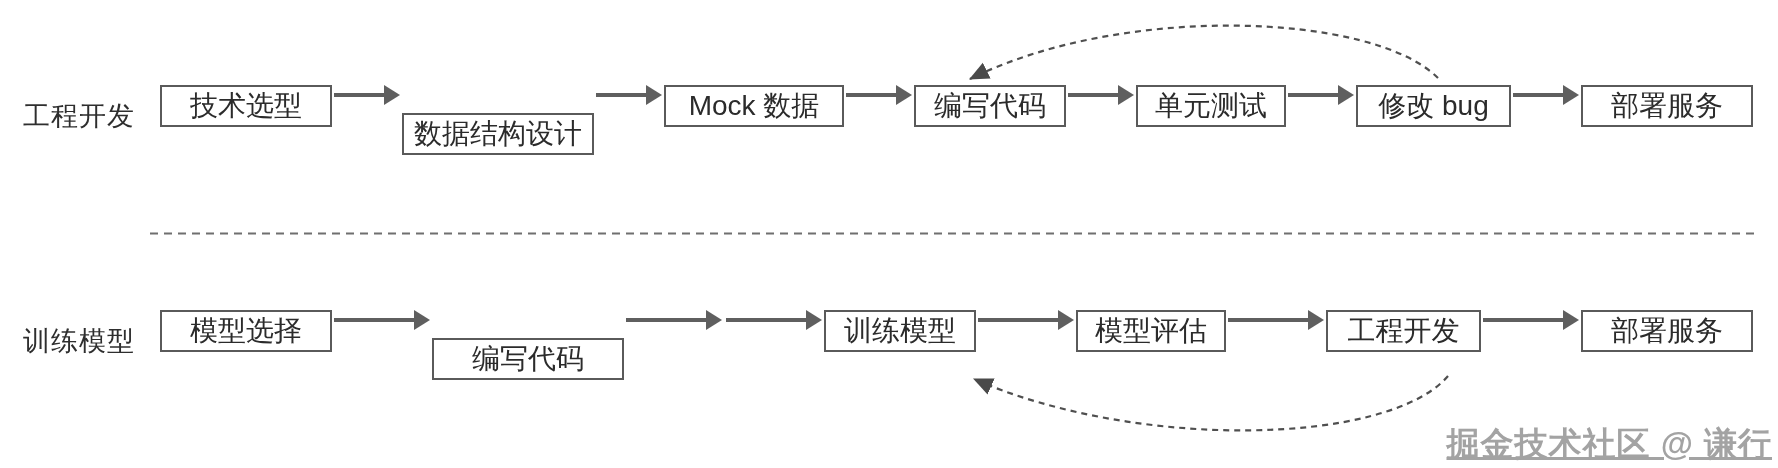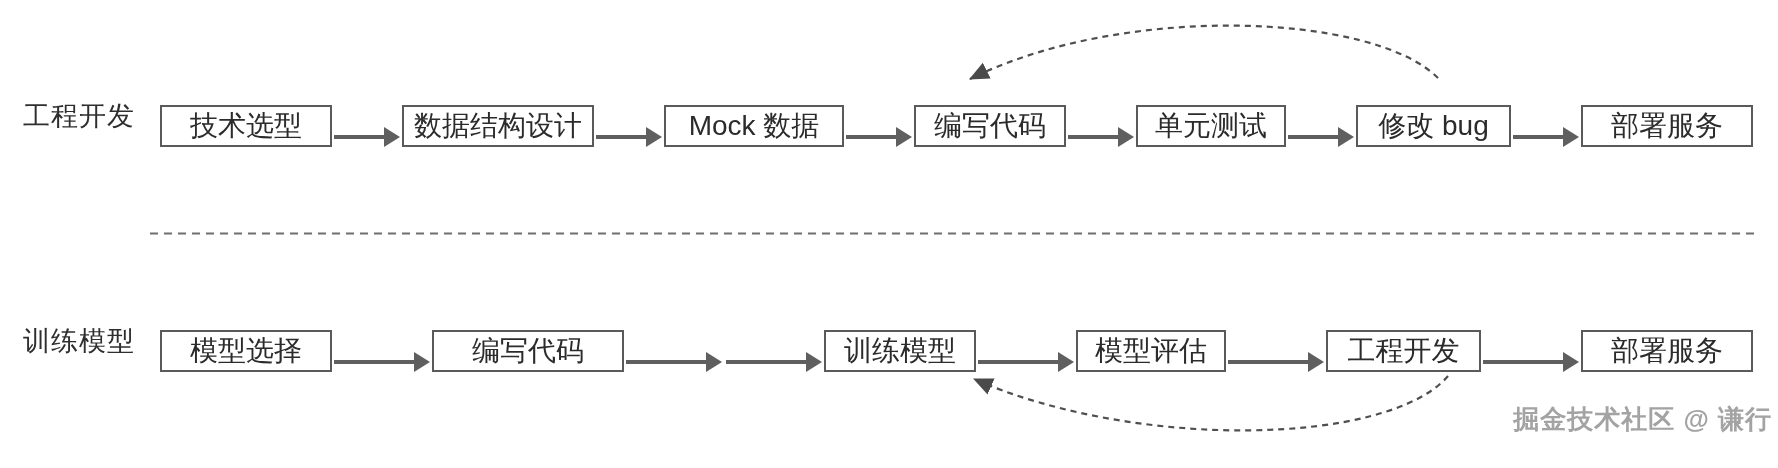--- a/index.html
+++ b/index.html
@@ -31,21 +31,21 @@
   }
   .row-label.r1 { top: 85px; }
   .row-label.r2 { top: 310px; }
   
   .flow-row {
     position: absolute;
     left: 160px;
     width: 1593px;
     height: 62px;
     display: flex;
-    align-items: flex-end;
+    align-items: flex-start;
     justify-content: space-between;
   }
   .flow-row.r1 { top: 85px; }
   .flow-row.r2 { top: 310px; }
   .node {
     box-sizing: border-box;
     border: 2.5px solid #5a5a5a;
     background: #ffffff;
     display: flex;
     align-items: center;
@@ -89,27 +89,28 @@
     left: 0;
     top: 0;
     width: 1778px;
     height: 468px;
     pointer-events: none;
   }
   
   .watermark {
     position: absolute;
     right: 6px;
-    top: 402px;
-    font-size: 26px;
+    top: 422px;
+    font-size: 33px;
     font-weight: 700;
     color: #a3a3a3;
     letter-spacing: 1px;
     white-space: nowrap;
     text-shadow: 1px 1px 0 #ffffff, 2px 2px 1px rgba(255,255,255,0.9);
+    text-decoration: underline;
   }
 </style>
 </head>
 <body>
 
 <div class="canvas">
 
   <div class="row-label r1">工程开发</div>
   <div class="flow-row r1">
     <div class="node w0">技术选型</div>

